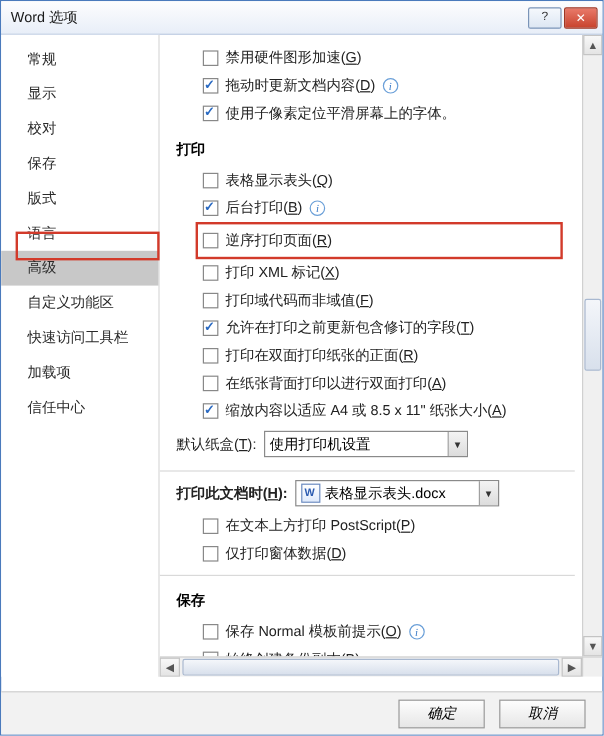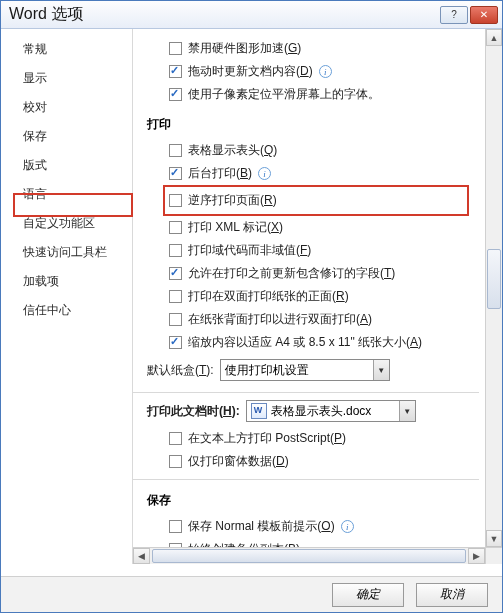--- a/index.html
+++ b/index.html
@@ -1,19 +1,19 @@
 <!DOCTYPE html>
 <html><head>
 <meta charset="utf-8">
 <style>
 * { box-sizing: border-box; margin: 0; padding: 0; }
 body { font-family: "Microsoft YaHei", "SimSun", sans-serif; font-size: 12px; background: #fff; }
 .dialog { width: 503px; height: 613px; border: 1px solid #4a7abc; background: #fff; position: relative; }
 .titlebar { height: 28px; background: linear-gradient(#fdfdfe, #e8eef8); border-bottom: 1px solid #b8c8e0; display: flex; align-items: center; padding: 0 4px 0 8px; }
-.titlebar-title { flex: 1; color: #1a1a1a; font-size: 16px; }
+.titlebar-title { flex: 1; color: #1a1a1a; font-size: 12px; }
 .titlebar-btns { display: flex; gap: 2px; }
 .tb-btn { width: 28px; height: 18px; border: 1px solid #7a94b8; border-radius: 2px; display: flex; align-items: center; justify-content: center; font-size: 10px; cursor: pointer; background: linear-gradient(#f5f8fc,#dde7f3); color:#333; }
 .tb-close { background: linear-gradient(#e97a6a,#c8432e); color: #fff; border-color:#a03522; }
 .content { display: flex; height: 535px; }
 .sidebar { width: 132px; background: #fff; border-right: 1px solid #d9d9d9; padding-top: 6px; }
 .side-item { padding: 6px 22px; cursor: pointer; color: #2a2a2a; position: relative; }
 .side-item.active { background: #c8c8c8; }
 .side-highlight { position: absolute; left: 12px; top: 192px; width: 120px; height: 24px; border: 2px solid #d23a2a; pointer-events: none; }
 .main { flex: 1; position: relative; overflow: hidden; }
 .scroll-area { position: absolute; left: 0; top: 0; right: 17px; bottom: 17px; overflow: hidden; padding: 8px 6px 8px 14px; }
@@ -56,20 +56,21 @@
   </div>
 
   <div class="content">
     <div class="sidebar">
       <div class="side-item"><span>常规</span></div>
       <div class="side-item"><span>显示</span></div>
       <div class="side-item"><span>校对</span></div>
       <div class="side-item"><span>保存</span></div>
       <div class="side-item"><span>版式</span></div>
       <div class="side-item"><span>语言</span></div>
+      <div class="side-item active"><span>高级</span></div>
       <div class="side-item"><span>自定义功能区</span></div>
       <div class="side-item"><span>快速访问工具栏</span></div>
       <div class="side-item"><span>加载项</span></div>
       <div class="side-item"><span>信任中心</span></div>
       <div class="side-highlight"></div>
     </div>
 
     <div class="main">
       <div class="scroll-area">
 

